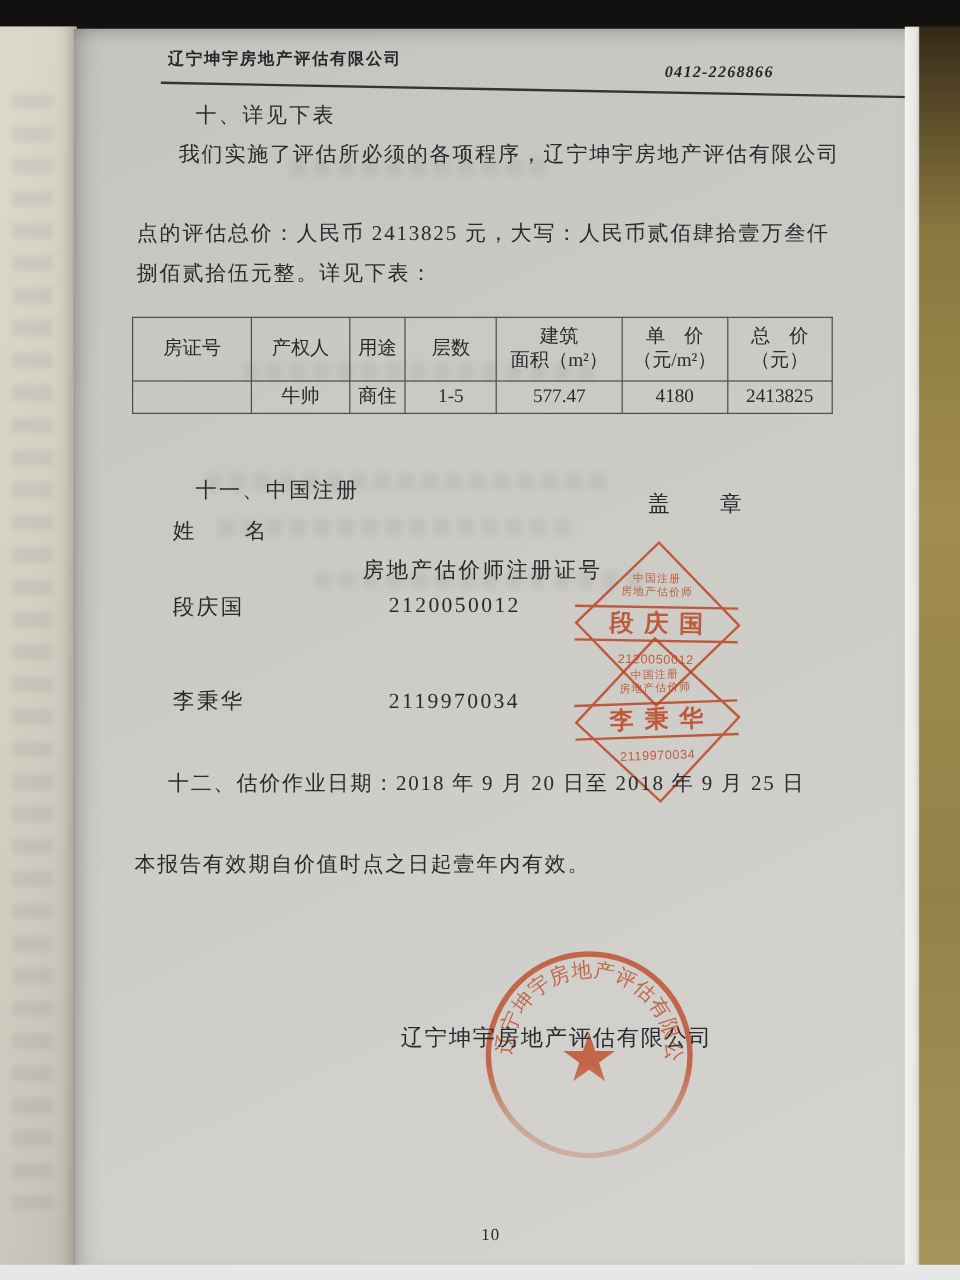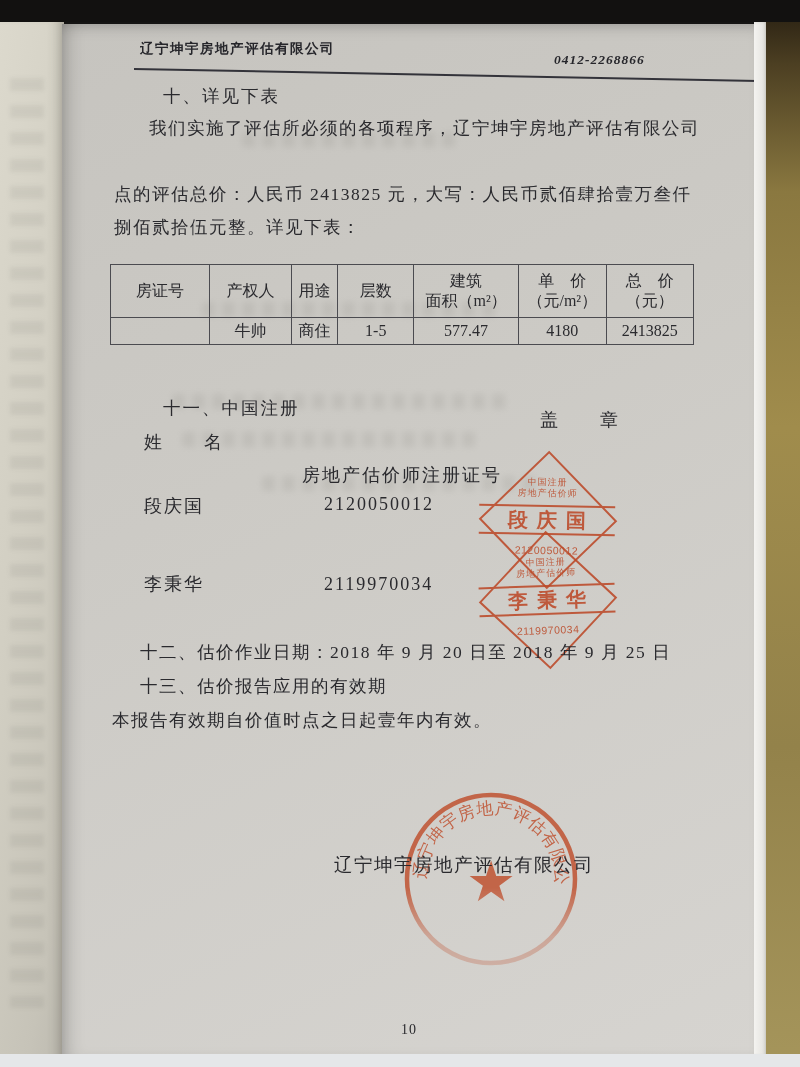--- a/index.html
+++ b/index.html
@@ -180,21 +180,20 @@
 
     <div class="dstamp" style="left:416px;top:506px;transform:rotate(-2deg);">
       <div class="dsquare"></div>
       <div class="dorg l1">中国注册</div>
       <div class="dorg l2">房地产估价师</div>
       <div class="dband">李秉华</div>
       <div class="dnum">2119970034</div>
     </div>
 
     <div class="pline" style="left:78px;top:616px;">十二、估价作业日期：2018 年 9 月 20 日至 2018 年 9 月 25 日</div>
-    <div class="pline" style="left:78px;top:650px;">十三、估价报告应用的有效期</div>
     <div class="pline" style="left:50px;top:684px;">本报告有效期自价值时点之日起壹年内有效。</div>
 
     <svg class="seal" width="182" height="182" viewBox="0 0 182 182">
       <circle cx="91" cy="91" r="84" fill="none" stroke="#bf4e2c" stroke-width="4.5"></circle>
       <path id="sealArc" d="M 26 91 A 65 65 0 0 1 156 91" fill="none"></path>
       <text font-size="17" fill="#bf4e2c" letter-spacing="0.5">
         <textPath href="#sealArc" startOffset="0">辽宁坤宇房地产评估有限公司</textPath>
       </text>
       <text x="91" y="113" text-anchor="middle" font-size="56" fill="#bf4e2c">★</text>
     </svg>

